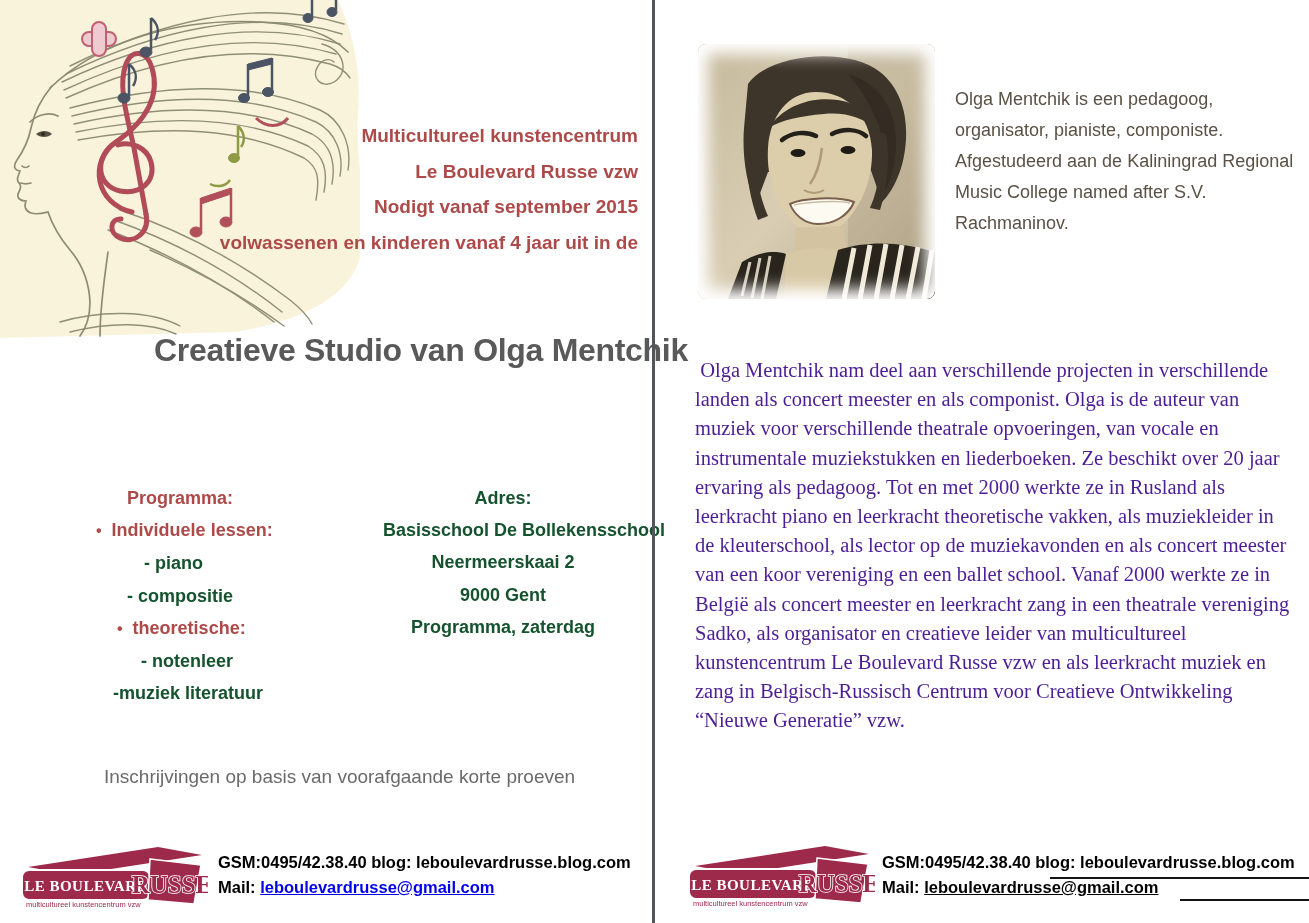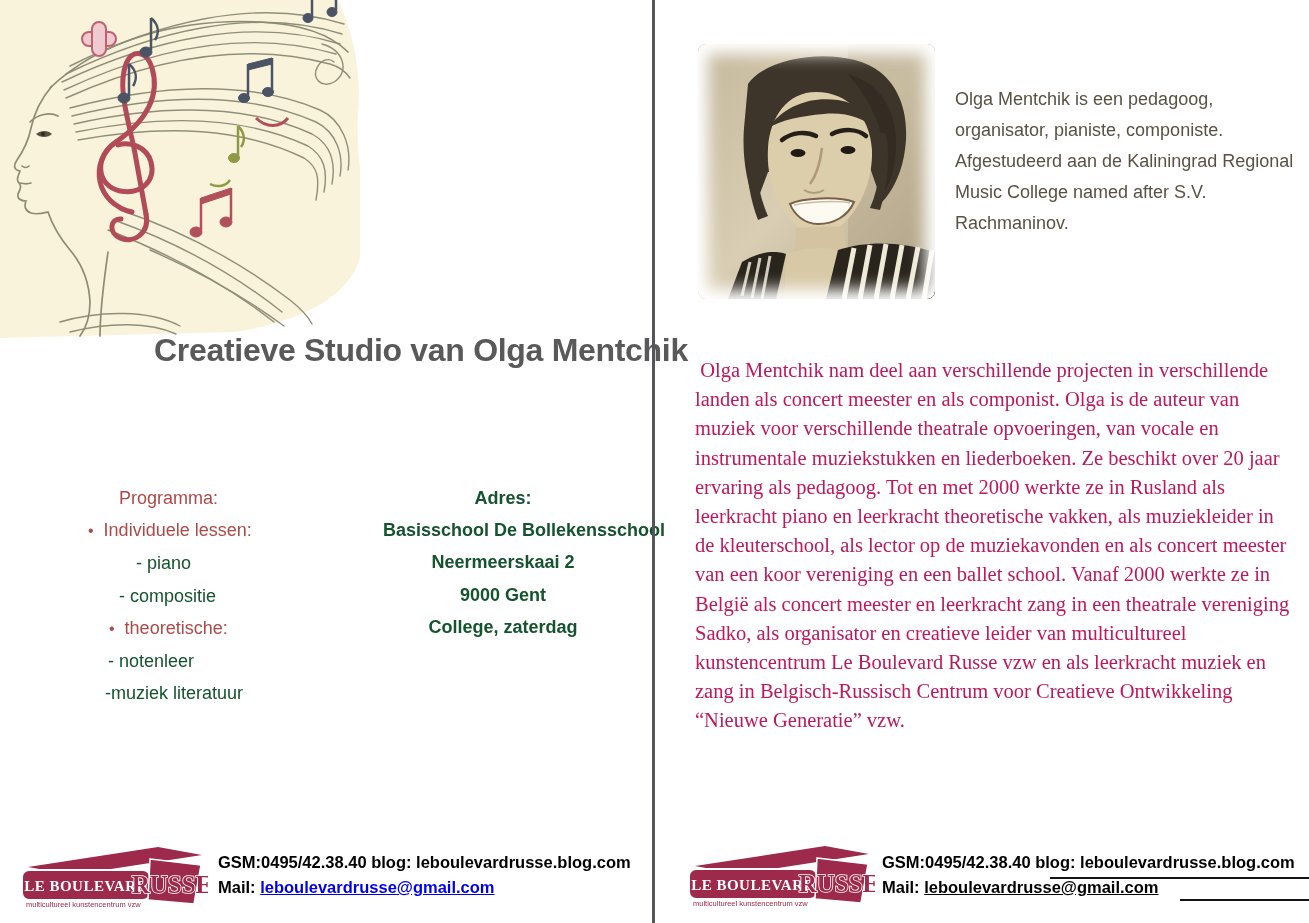--- a/index.html
+++ b/index.html
@@ -9,40 +9,40 @@
   .page-left { left:0; width:652px; }
   .page-right { left:656px; width:653px;padding-left:48px; }
   .divider { position:absolute; left:652px; top:0; width:3px; height:923px; background:#55565a; }
 
   
   .artwork { position:absolute; left:0; top:0; width:360px; height:338px; }
   .intro { position:absolute; left:178px; top:118px; width:460px; text-align:right;
            color:#AD4A49; font-weight:bold; font-size:19px; line-height:35.5px; }
   .page-title { position:absolute; left:154px; top:332px; font-size:32px; font-weight:bold;
                 color:#595959; letter-spacing:-0.3px; white-space:nowrap; }
-  .programma { position:absolute; left:84px; top:482px; font-size:18px; font-weight:normal;
+  .programma { position:absolute; left:92px; top:482px; font-size:18px; font-weight:bold;
                line-height:32.2px; white-space:nowrap; }
   .prog-line { color:#14532d; }
   .prog-line.red { color:#AD4A49; }
   .dot { display:inline-block; margin-right:10px; color:#AD4A49; font-size:16px; }
   .ml12{margin-left:4px}.ml15{margin-left:21px}.ml25{margin-left:25px}
-  .ml35{margin-left:35px}.ml40{margin-left:24px}.ml52{margin-left:52px}
+  .ml35{margin-left:35px}.ml40{margin-left:49px}.ml52{margin-left:52px}
   .adres { position:absolute; left:383px; top:482px; width:240px; text-align:center;
            color:#14532d; font-weight:bold; font-size:18px; line-height:32.2px; white-space:nowrap; }
   .note { position:absolute; left:104px; top:766px; font-size:19px; color:#6a6a6a; }
 
   
   .photo-frame { position:absolute; left:42px; top:44px; width:237px; height:255px;
                  border-radius:8px; overflow:hidden; box-shadow:inset 0 0 18px 12px #ffffff; }
   .photo-frame svg { display:block; }
   .photo-vignette { position:absolute; inset:0; border-radius:8px; box-shadow:inset 0 0 16px 10px #ffffff; pointer-events:none; }
   .bio-short { position:absolute; left:299px; top:84px; width:348px; font-size:18px;
                line-height:31px; color:#5A5145; }
   .bio-long { position:absolute; left:39px; top:356px; width:601px; font-size:20.5px;
-              line-height:29.2px; color:#be185d; font-family:"Liberation Serif", serif; white-space:pre-wrap; }
+              line-height:29.2px; color:#4c1d95; font-family:"Liberation Serif", serif; white-space:pre-wrap; }
   .rule { position:absolute; height:2px; background:#141414; }
   .rule-a { left:394px; top:877px; width:259px; }
   .rule-b { left:524px; top:899px; width:129px; }
 
   
   .footer-logo { position:absolute; width:190px; height:62px; }
   .fl-left { left:18px; top:846px; }
   .fl-right { left:29px; top:845px; }
   .contact { position:absolute; top:850px; font-size:16.5px; font-weight:bold; color:#000;
              line-height:25px; white-space:nowrap; }
@@ -122,41 +122,48 @@
         <path d="M256,118 C266,128 280,128 288,118" stroke-width="3" fill="none"></path>
       </g>
       <g fill="#8E9A44" stroke="#8E9A44">
         <ellipse cx="234" cy="158" rx="5.5" ry="4.5"></ellipse>
         <path d="M238,156 L238,126" stroke-width="2.5" fill="none"></path>
         <path d="M238,126 C244,132 246,140 241,147" stroke-width="2.5" fill="none"></path>
         <path d="M210,184 C218,188 226,186 230,180" stroke-width="2.5" fill="none"></path>
       </g>
     </svg>
 
+    <div class="intro">
+      <div>Multicultureel kunstencentrum</div>
+      <div>Le Boulevard Russe vzw</div>
+      <div>Nodigt vanaf september 2015</div>
+      <div>volwassenen en kinderen vanaf 4 jaar uit in de</div>
+    </div>
 
     <h1 class="page-title">Creatieve Studio van Olga Mentchik</h1>
 
     <div class="programma">
       <div class="prog-line red ml35">Programma:</div>
       <div class="prog-line red ml12"><span class="dot">•</span><span>Individuele lessen:</span></div>
       <div class="prog-line ml52">- piano</div>
       <div class="prog-line ml35">- compositie</div>
       <div class="prog-line red ml25"><span class="dot">•</span><span>theoretische:</span></div>
       <div class="prog-line ml40">- notenleer</div>
       <div class="prog-line ml15">-muziek literatuur</div>
     </div>
 
     <div class="adres">
       <div>Adres:</div>
       <div>Basisschool De Bollekensschool</div>
       <div>Neermeerskaai 2</div>
       <div>9000 Gent</div>
-      <div>College, zaterdag</div>
-    </div>
-
+      <div>Programma, zaterdag</div>
+    </div>
+
+    <div class="note">Inschrijvingen op basis van voorafgaande korte  proeven</div>
 
     <svg class="footer-logo fl-left" viewBox="0 0 190 62">
       <polygon points="10,21 140,1 184,9 54,29" fill="#9E2A4B"></polygon>
       <rect x="4" y="24" width="128" height="30" rx="7" fill="#9E2A4B" stroke="#fff" stroke-width="2"></rect>
       <polygon points="132,13 183,19 176,58 130,54" fill="#9E2A4B" stroke="#fff" stroke-width="1.5"></polygon>
       <text x="68" y="45" text-anchor="middle" font-family="Liberation Serif, serif" font-weight="bold" font-size="15" letter-spacing="0.5" fill="#ffffff">LE BOULEVARD</text>
       <text x="154" y="47" text-anchor="middle" font-family="Liberation Serif, serif" font-weight="bold" font-size="25" fill="#9E2A4B" stroke="#ffffff" stroke-width="1.6" paint-order="stroke">RUSSE</text>
       <text x="8" y="61" font-size="7.5" fill="#9E2A4B">multicultureel kunstencentrum vzw</text>
     </svg>
     <div class="contact ct-left">

